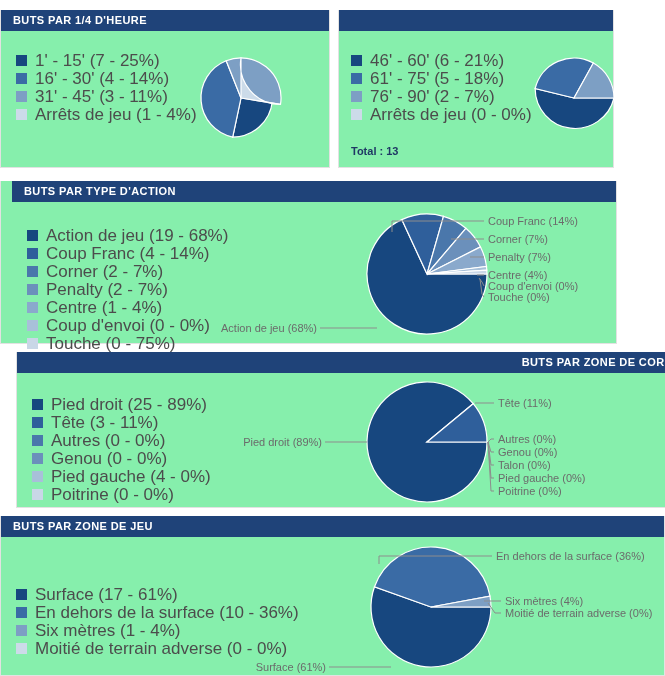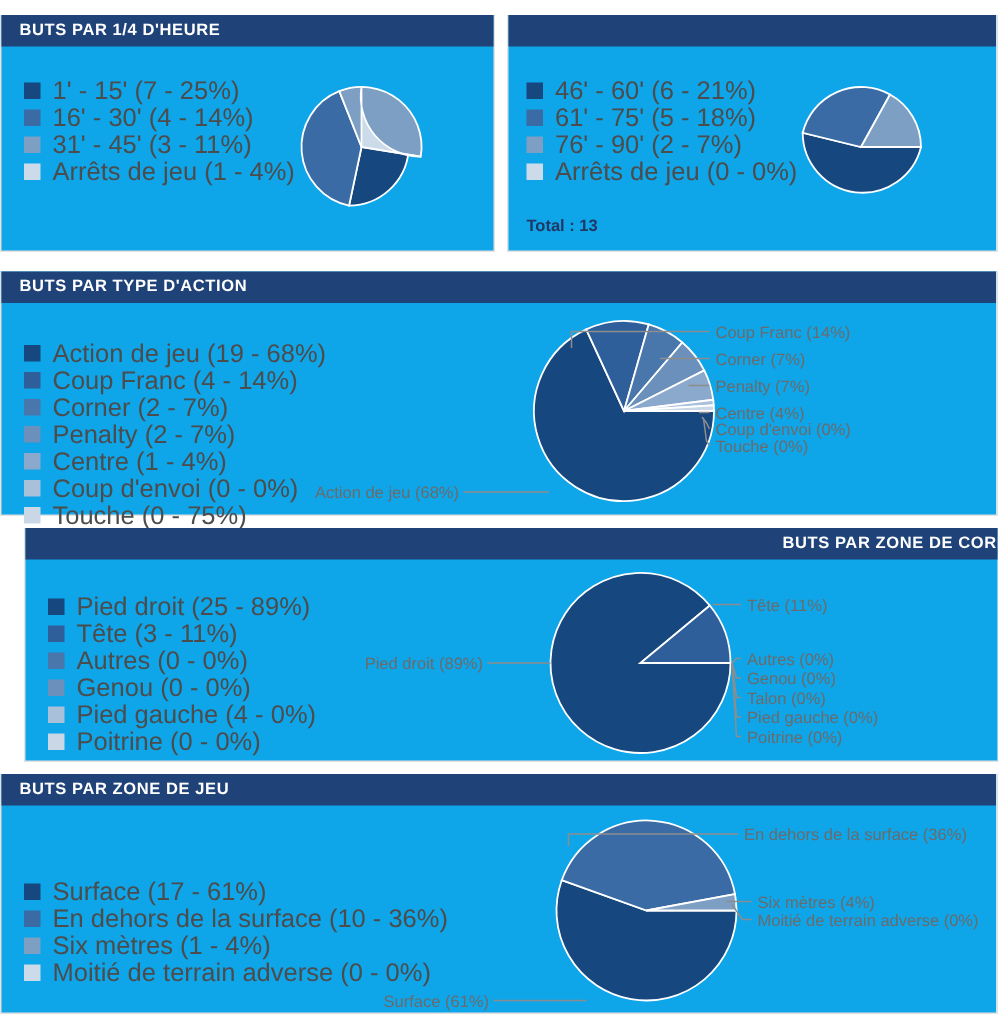--- a/index.html
+++ b/index.html
@@ -9,21 +9,21 @@
     font-family:"Liberation Sans","DejaVu Sans",sans-serif;
     font-size:11px;
     color:#4a4a4a;
     overflow:hidden;
   }
   .page{position:relative;width:665px;height:676px;}
 
   
   .panel{
     position:absolute;
-    background:#0ea5e9;
+    background:#86efac;
     border:1px solid #e2e2e2;
     border-top:none;
     box-sizing:border-box;
   }
   .panel-head{
     background:#1f4379;
     color:#ffffff;
     font-weight:bold;
     font-size:11px;
     letter-spacing:.4px;
@@ -109,21 +109,21 @@
 
           <path class="slice" fill="#7d9fc4" d="M 0 0 L -14.8 -37.2 A 40 40 0 0 1 39.5 6.4 Z"></path>
 
           <path class="slice" fill="#ccdbe9" d="M 0 0 L 39.5 6.4 A 40 40 0 0 1 0 -40 Z"></path>
         </g>
       </svg>
 
     </div>
   </div>
 
-  <div class="panel" style="left:338px;top:10px;width:327px;height:158px;">
+  <div class="panel" style="left:338px;top:10px;width:276px;height:158px;">
     <div class="panel-head">&nbsp;</div>
     <div class="panel-body" style="height:136px;">
 
       <div class="legend" style="left:12px;top:20px;">
         <div class="legend-row">
           <span class="swatch" style="background:#17477f"></span>
           <span class="legend-label">46' - 60' (6 - 21%)</span>
         </div>
         <div class="legend-row">
           <span class="swatch" style="background:#3a6ba5"></span>
@@ -148,21 +148,21 @@
 
           <path class="slice" fill="#3a6ba5" d="M 0 0 L -38.85 -9.5 A 40 40 0 0 1 19.35 -35.0 Z"></path>
 
           <path class="slice" fill="#7d9fc4" d="M 0 0 L 19.35 -35.0 A 40 40 0 0 1 40 0 Z"></path>
         </g>
       </svg>
 
     </div>
   </div>
 
-  <div class="panel" style="left:0;top:181px;width:665px;height:163px;">
+  <div class="panel" style="left:0;top:181px;width:617px;height:163px;padding-left:11px;">
     <div class="panel-head">BUTS PAR TYPE D'ACTION</div>
     <div class="panel-body" style="height:141px;">
 
       <div class="legend" style="left:15px;top:24px;">
         <div class="legend-row">
           <span class="swatch" style="background:#17477f"></span>
           <span class="legend-label">Action de jeu (19 - 68%)</span>
         </div>
         <div class="legend-row">
           <span class="swatch" style="background:#2f5f9b"></span>

